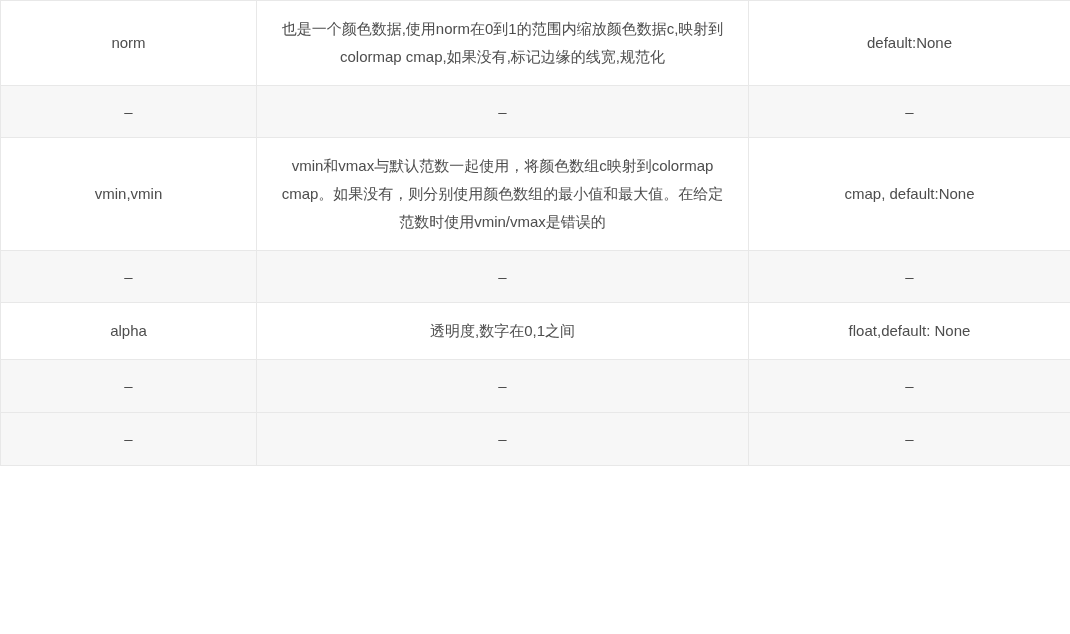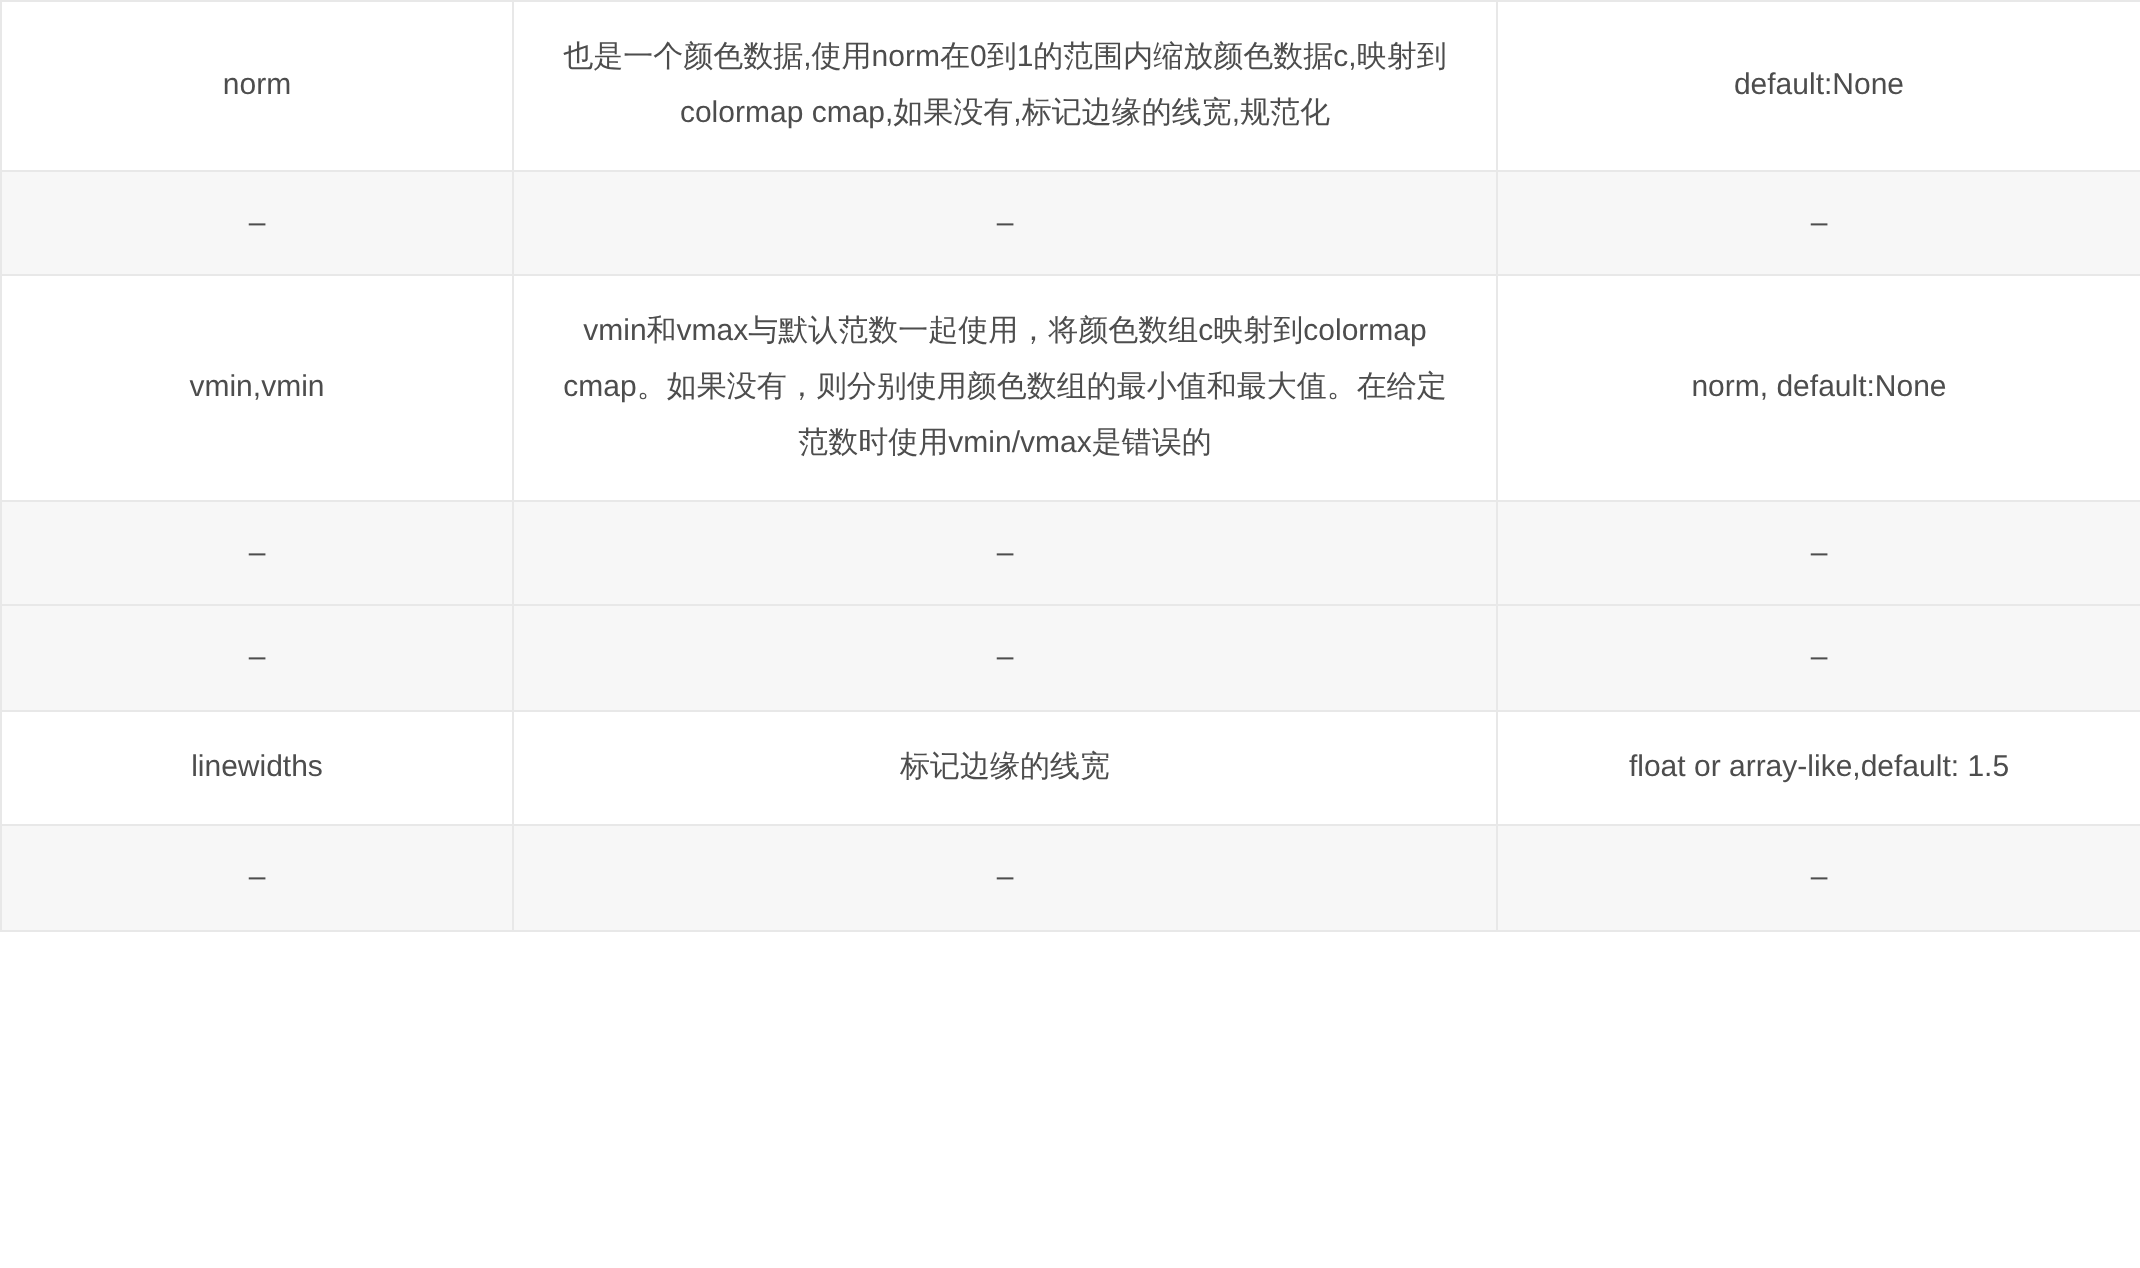--- a/index.html
+++ b/index.html
@@ -58,37 +58,37 @@
           <td>default:None</td>
         </tr>
         <tr class="sep">
           <td>–</td>
           <td>–</td>
           <td>–</td>
         </tr>
         <tr class="data">
           <td>vmin,vmin</td>
           <td>vmin和vmax与默认范数一起使用，将颜色数组c映射到colormap cmap。如果没有，则分别使用颜色数组的最小值和最大值。在给定范数时使用vmin/vmax是错误的</td>
-          <td>norm, default:None</td>
+          <td>cmap, default:None</td>
+        </tr>
+        <tr class="sep">
+          <td>–</td>
+          <td>–</td>
+          <td>–</td>
+        </tr>
+        <tr class="data">
+          <td>alpha</td>
+          <td>透明度,数字在0,1之间</td>
+          <td>float,default: None</td>
         </tr>
         <tr class="sep">
           <td>–</td>
           <td>–</td>
           <td>–</td>
         </tr>
         <tr class="sep">
           <td>–</td>
           <td>–</td>
           <td>–</td>
         </tr>
-        <tr class="data">
-          <td>linewidths</td>
-          <td>标记边缘的线宽</td>
-          <td>float or array-like,default: 1.5</td>
-        </tr>
-        <tr class="sep">
-          <td>–</td>
-          <td>–</td>
-          <td>–</td>
-        </tr>
       </tbody>
   </table>
 </div>
 
 </body></html>

